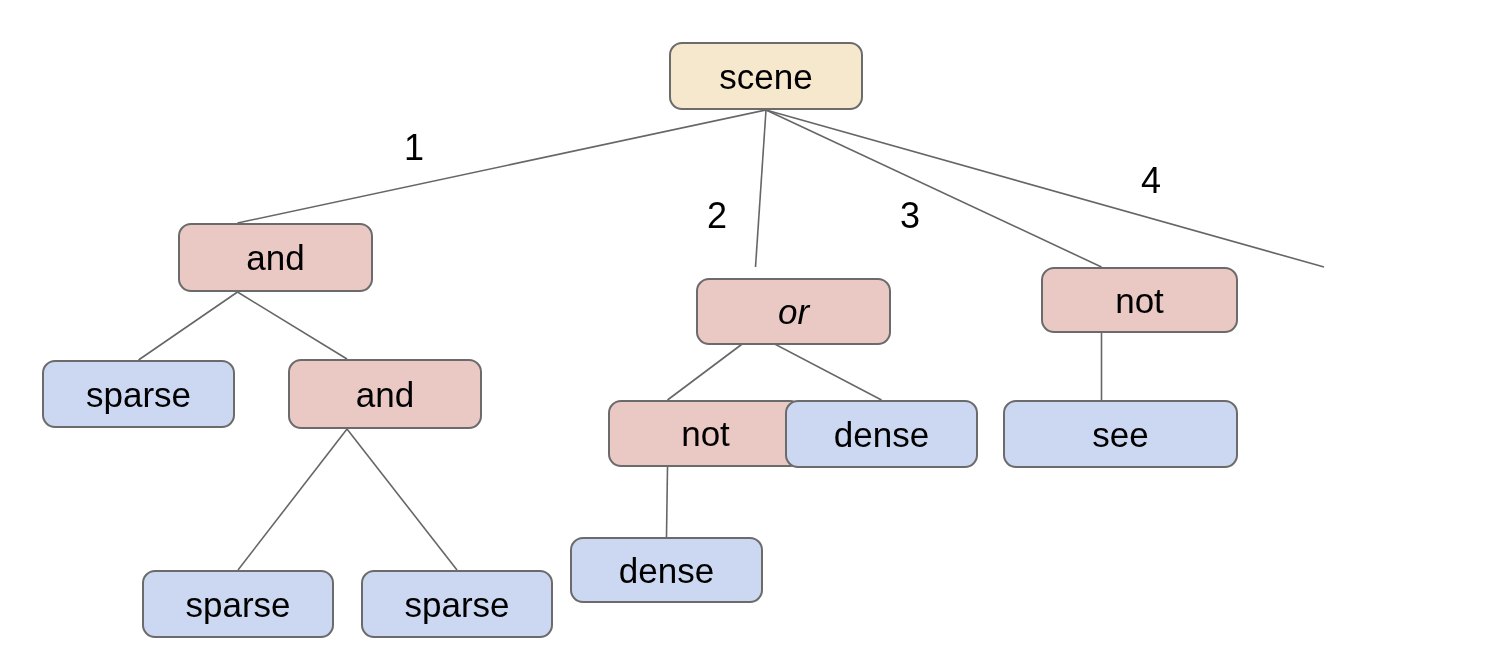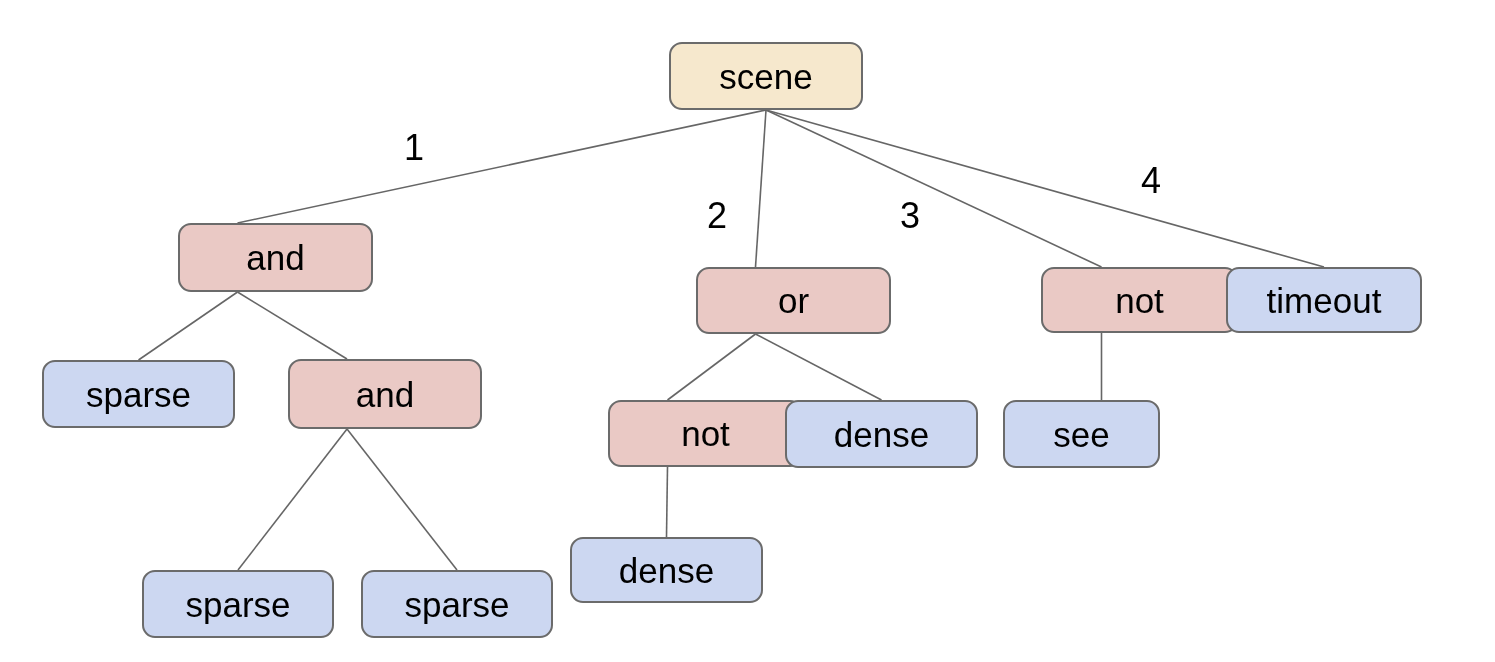--- a/index.html
+++ b/index.html
@@ -63,24 +63,23 @@
       <line x1="667.5" y1="467" x2="666.5" y2="537"></line>
       <line x1="1101.5" y1="333" x2="1101.5" y2="400"></line>
     </svg>
 
 <div class="edge-label" style="left: 414px; top: 148px;">1</div>
     <div class="edge-label" style="left: 717px; top: 216px;">2</div>
     <div class="edge-label" style="left: 910px; top: 216px;">3</div>
     <div class="edge-label" style="left: 1151px; top: 181px;">4</div>
     <div class="node root" style="left: 669px; top: 42px; width: 194px; height: 68px;">scene</div>
     <div class="node operator" style="left: 140px; top: 223px; width: 195px; height: 69px;">and</div>
-    <div class="node operator" style="left: 658px; top: 267px; width: 195px; height: 67px;">or</div>
+    <div class="node operator" style="left: 658px; top: 278px; width: 195px; height: 67px; font-style: italic;">or</div>
     <div class="node operator" style="left: 1003px; top: 267px; width: 197px; height: 66px;">not</div>
-    <div class="node leaf" style="left: 1226px; top: 267px; width: 196px; height: 66px;">timeout</div>
     <div class="node leaf" style="left: 42px; top: 360px; width: 193px; height: 68px;">sparse</div>
     <div class="node operator" style="left: 250px; top: 359px; width: 194px; height: 70px;">and</div>
     <div class="node operator" style="left: 570px; top: 400px; width: 195px; height: 67px;">not</div>
     <div class="node leaf" style="left: 785px; top: 400px; width: 193px; height: 68px;">dense</div>
-    <div class="node leaf" style="left: 1003px; top: 400px; width: 157px; height: 68px;">see</div>
+    <div class="node leaf" style="left: 1003px; top: 400px; width: 235px; height: 68px;">see</div>
     <div class="node leaf" style="left: 570px; top: 537px; width: 193px; height: 66px;">dense</div>
     <div class="node leaf" style="left: 142px; top: 570px; width: 192px; height: 68px;">sparse</div>
     <div class="node leaf" style="left: 361px; top: 570px; width: 192px; height: 68px;">sparse</div>
   </div>
 
 </body></html>

